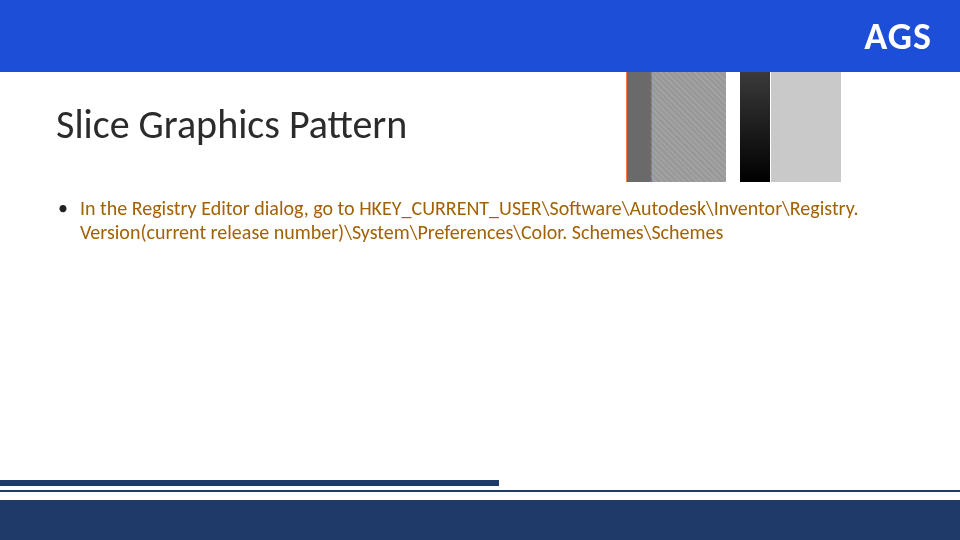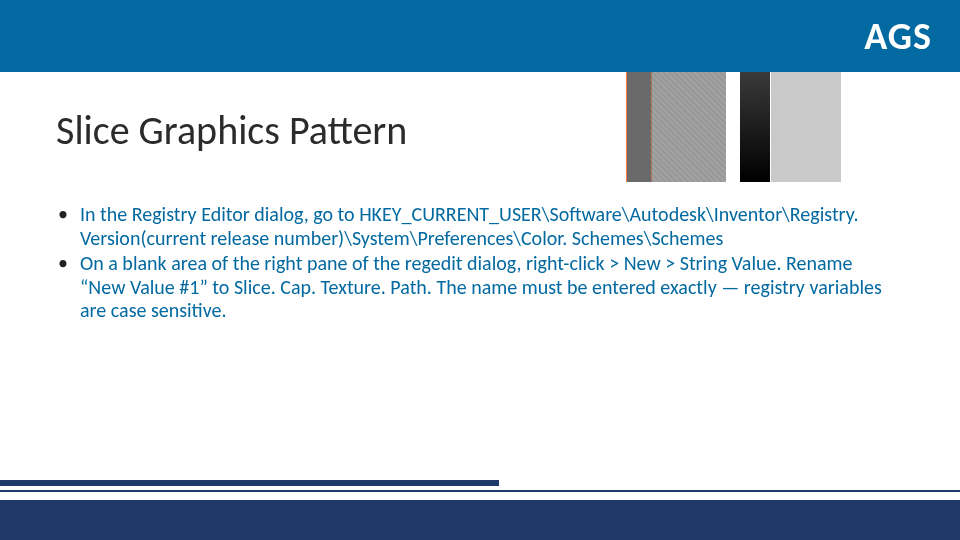--- a/index.html
+++ b/index.html
@@ -7,42 +7,41 @@
     width: 960px;
     height: 540px;
     font-family: "Segoe UI", Calibri, Arial, sans-serif;
     background: #fff;
     position: relative;
     overflow: hidden;
   }
   .header-bar {
     width: 100%;
     height: 72px;
-    background: #0369a1;
+    background: #1d4ed8;
     display: flex;
     align-items: center;
     justify-content: flex-end;
     padding-right: 28px;
   }
   .header-bar .brand {
     color: #fff;
     font-size: 38px;
     font-weight: 700;
     letter-spacing: 1px;
   }
   .content {
     position: relative;
     padding: 28px 56px 0 56px;
   }
   .title {
     font-size: 40px;
     font-weight: 300;
     color: #2b2b2b;
     margin-bottom: 48px;
-    margin-top: 6px;
   }
   .images {
     position: absolute;
     top: 0;
     right: 120px;
     display: flex;
     gap: 14px;
   }
   .img-block {
     width: 100px;
@@ -80,21 +79,21 @@
     position: absolute;
     left: 30px; top: 0;
     width: 70px; height: 100%;
     background: #c9c9c9;
     border-left: 1px solid #fff;
   }
   ul.bullets {
     list-style: none;
     font-size: 20px;
     line-height: 1.18;
-    color: #0369a1;
+    color: #a16207;
     max-width: 830px;
   }
   ul.bullets li {
     position: relative;
     padding-left: 24px;
     margin-bottom: 2px;
   }
   ul.bullets li::before {
     content: "•";
     position: absolute;
@@ -138,21 +137,20 @@
 <div class="content">
   <h1 class="title">Slice Graphics Pattern</h1>
 
   <div class="images">
     <div class="img-block a"></div>
     <div class="img-block b"></div>
   </div>
 
   <ul class="bullets">
     <li>In the Registry Editor dialog, go to HKEY_CURRENT_USER\Software\Autodesk\Inventor\Registry. Version(current release number)\System\Preferences\Color. Schemes\Schemes</li>
-    <li>On a blank area of the right pane of the regedit dialog, right-click &gt; New &gt; String Value.  Rename “New Value #1” to Slice. Cap. Texture. Path. The name must be entered exactly — registry variables are case sensitive.</li>
   </ul>
 </div>
 
 <div class="footer">
   <div class="stripe1"></div>
   <div class="stripe2"></div>
   <div class="stripe3"></div>
 </div>
 
 </body></html>

